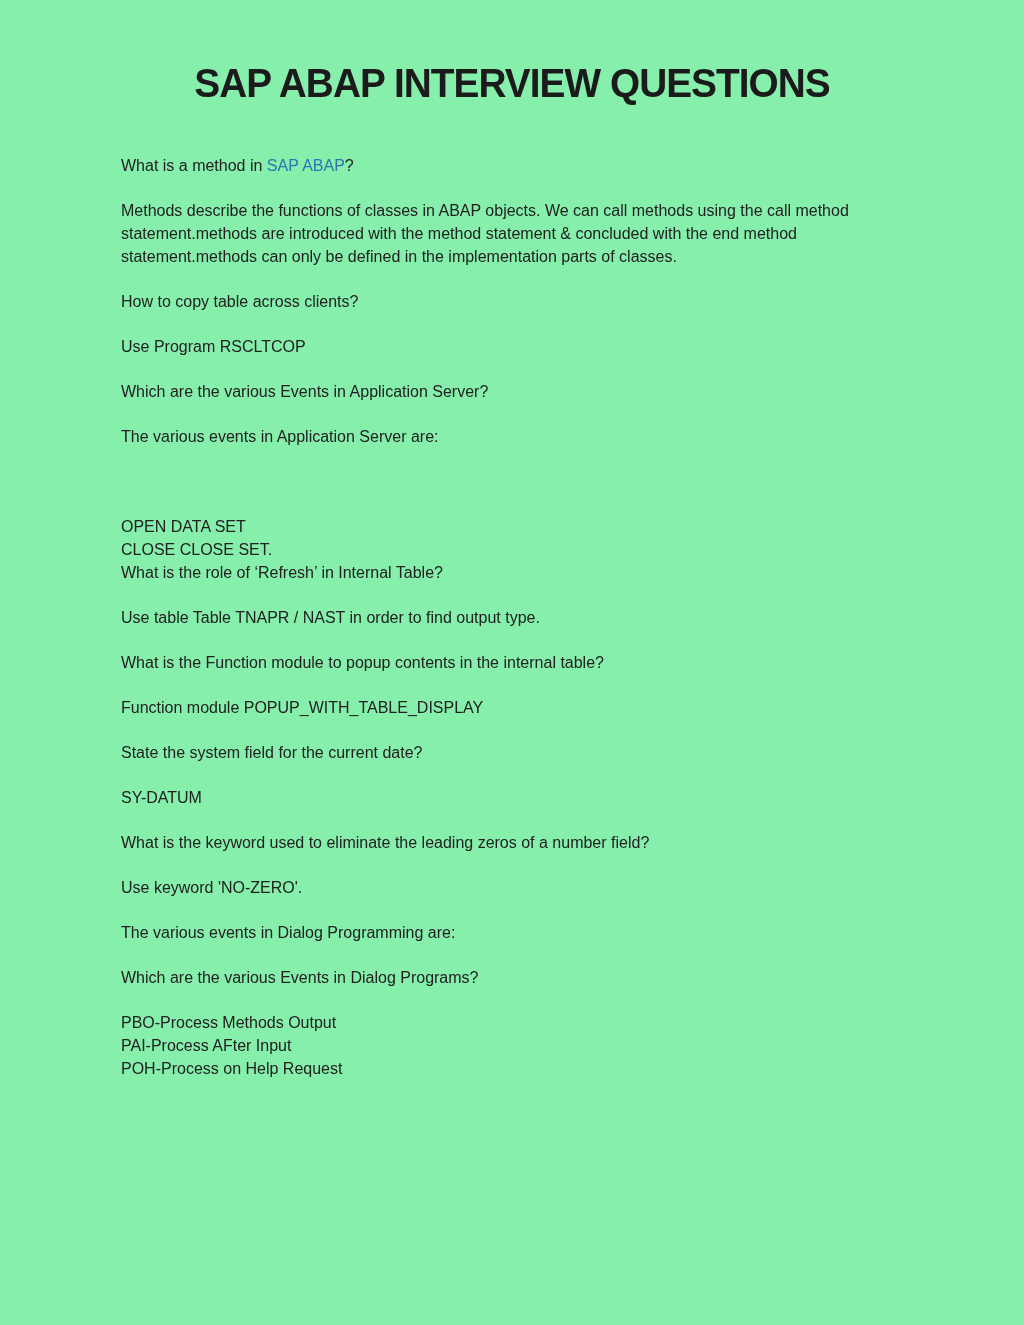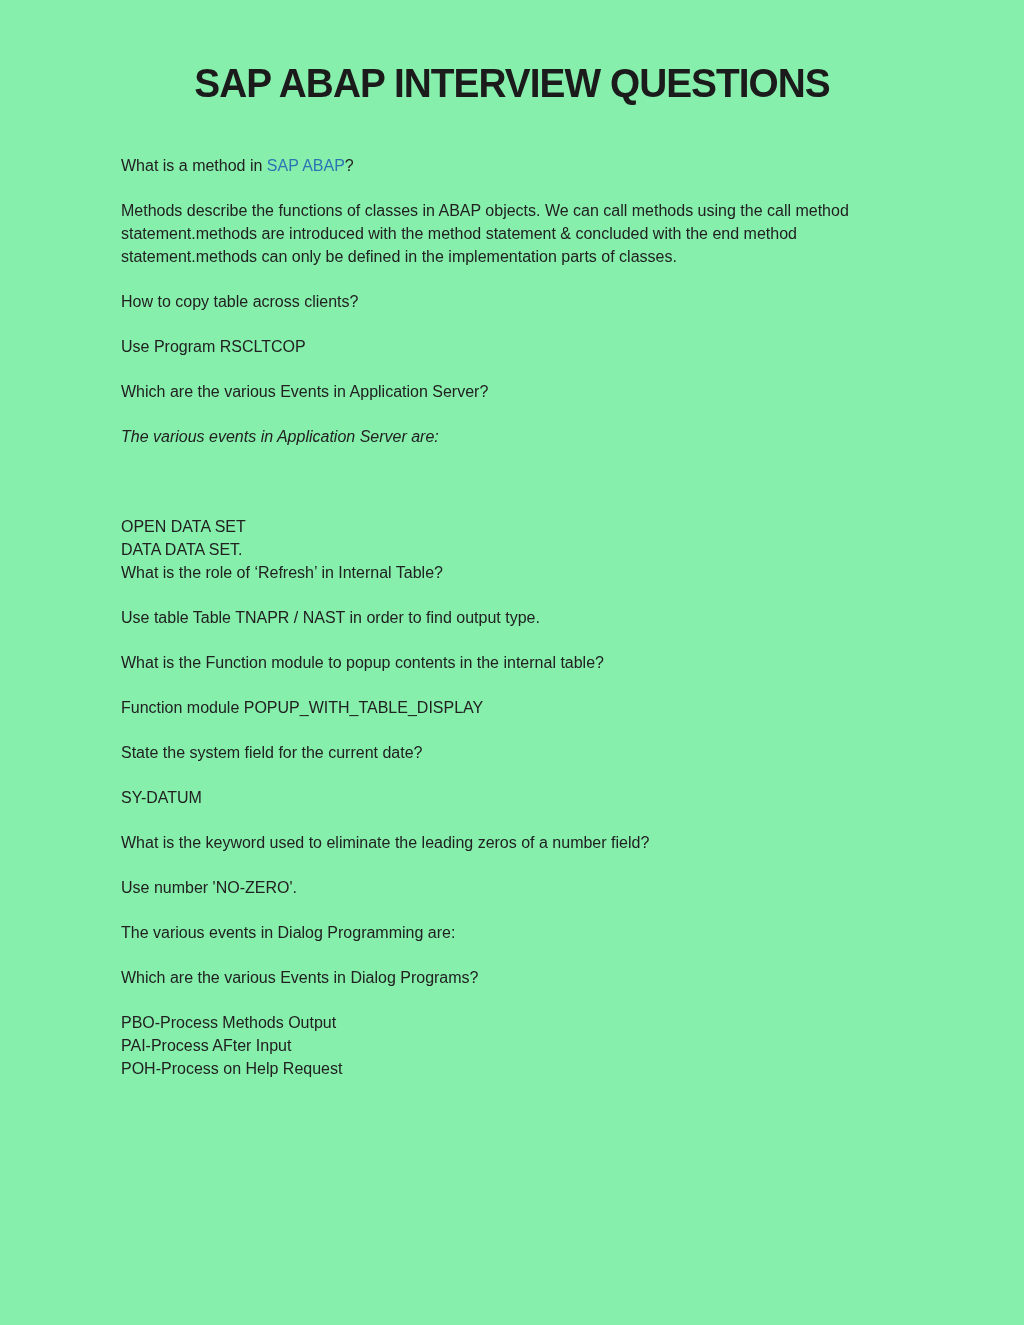--- a/index.html
+++ b/index.html
@@ -36,21 +36,20 @@
   .content p,
   .content .line-group {
     margin: 0 0 22px 0;
   }
   .content p,
   .content .line {
     line-height: 23px;
   }
   .gap-large {
     margin-bottom: 67px !important;
-    font-style: italic;
   }
   .link {
     color: #2e74b5;
     cursor: pointer;
   }
 </style>
 </head>
 <body>
 
 <div class="page">
@@ -67,35 +66,35 @@
     </div>
 
     <p>How to copy table across clients?</p>
     <p>Use Program RSCLTCOP</p>
 
     <p>Which are the various Events in Application Server?</p>
     <p class="gap-large">The various events in Application Server are:</p>
 
     <div class="line-group">
       <div class="line">OPEN DATA SET</div>
-      <div class="line">DATA DATA SET.</div>
+      <div class="line">CLOSE CLOSE SET.</div>
       <div class="line">What is the role of ‘Refresh’ in Internal Table?</div>
     </div>
 
 
     <p>Use table Table TNAPR / NAST in order to find output type.</p>
 
     <p>What is the Function module to popup contents in the internal table?</p>
     <p>Function module POPUP_WITH_TABLE_DISPLAY</p>
 
     <p>State the system field for the current date?</p>
     <p>SY-DATUM</p>
 
     <p>What is the keyword used to eliminate the leading zeros of a number field?</p>
-    <p>Use number 'NO-ZERO'.</p>
+    <p>Use keyword 'NO-ZERO'.</p>
 
     <p>The various events in Dialog Programming are:</p>
     <p>Which are the various Events in Dialog Programs?</p>
 
     <div class="line-group">
       <div class="line">PBO-Process Methods Output</div>
       <div class="line">PAI-Process AFter Input</div>
       <div class="line">POH-Process on Help Request</div>
     </div>
 

